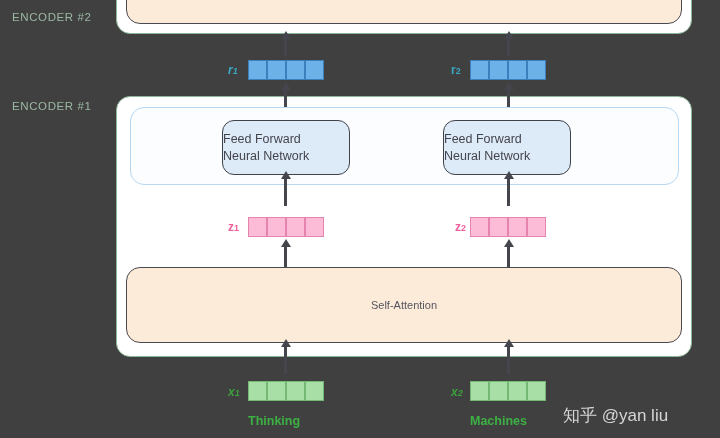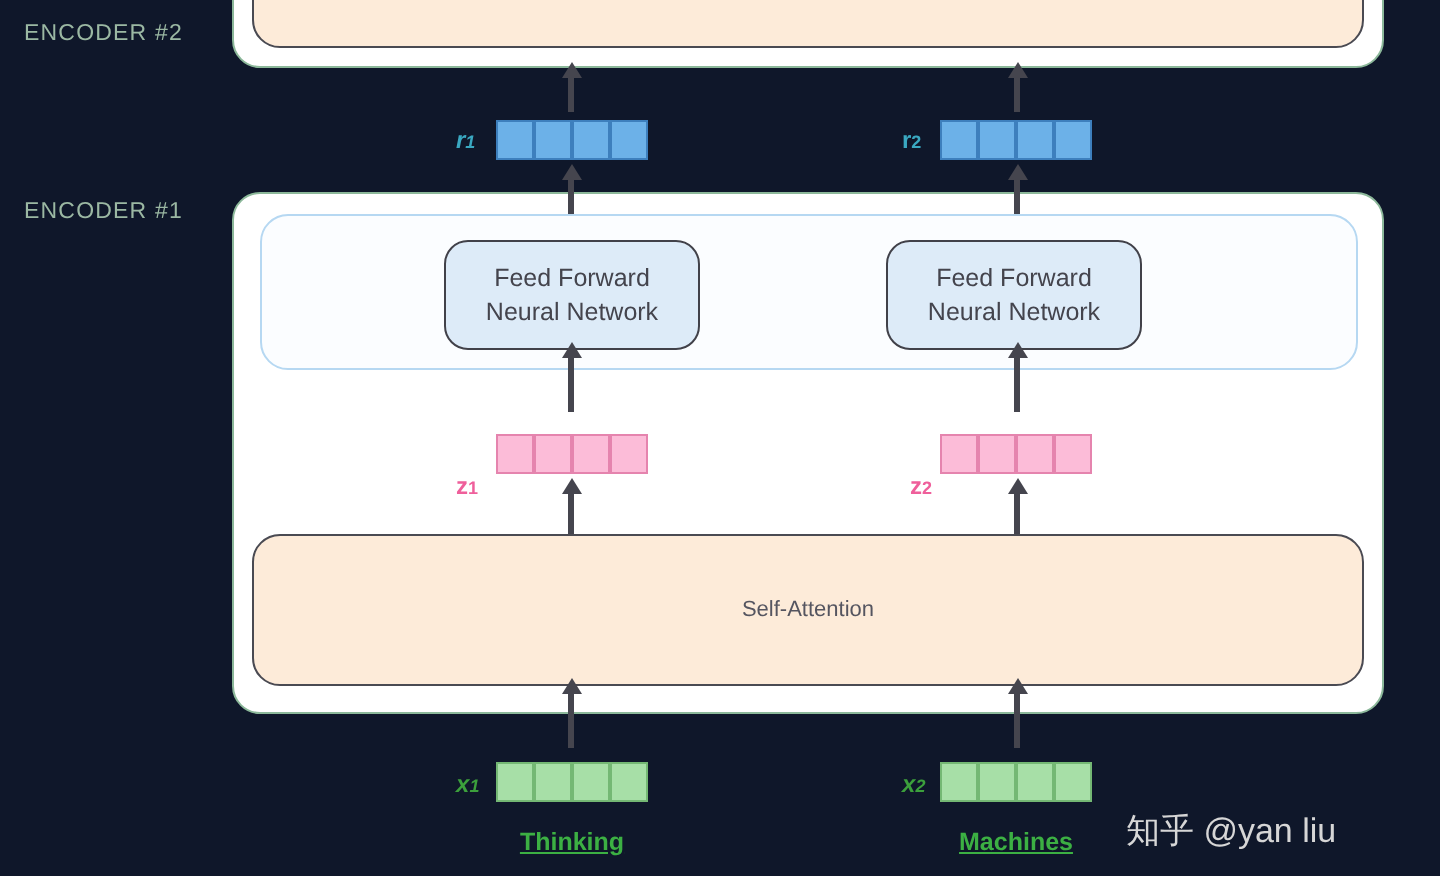--- a/index.html
+++ b/index.html
@@ -7,21 +7,21 @@
     padding: 0;
     background: #ffffff;
   }
   body {
     font-family: "Liberation Sans", sans-serif;
   }
   #stage {
     position: relative;
     width: 720px;
     height: 438px;
-    background: #0f172a;
+    background: #404040;
     overflow: hidden;
   }
 
   
   .encoder-shell {
     position: absolute;
     border: 1.6px solid #8cb89a;
     border-radius: 14px;
     box-sizing: border-box;
     background: #ffffff;
@@ -65,21 +65,21 @@
   }
 
   .ffn-box {
     position: absolute;
     border: 1.8px solid #414149;
     border-radius: 12px;
     background: #ddebf8;
     box-sizing: border-box;
     display: flex;
     flex-direction: column;
-    align-items: center;
+    align-items: flex-start;
     justify-content: center;
     line-height: 1.35;
   }
   .ffn-box span {
     color: #44444d;
     font-size: 12.5px;
     white-space: nowrap;
   }
 
   
@@ -99,31 +99,29 @@
   .vec.green .cell { background: #a7dfa7; border-color: #74b874; }
 
   .vec-label {
     position: absolute;
     font-size: 12px;
     font-weight: bold;
     white-space: nowrap;
   }
   .vec-label .sub { font-size: 9px; vertical-align: baseline; }
   .lbl-blue  { color: #3aa8c1; }
-  .lbl-pink  { color: #ef5f9b; margin-top: 16px; }
+  .lbl-pink  { color: #ef5f9b; }
   .lbl-green { color: #3ca03c; font-style: italic; }
 
   .word-label {
     position: absolute;
     font-size: 12.5px;
     font-weight: bold;
     color: #3cb043;
     white-space: nowrap;
-    text-align: center;
-    text-decoration: underline;
   }
 
   
   .arrow {
     position: absolute;
     width: 3px;
     background: #45454e;
   }
   .arrow::after {
     content: "";

